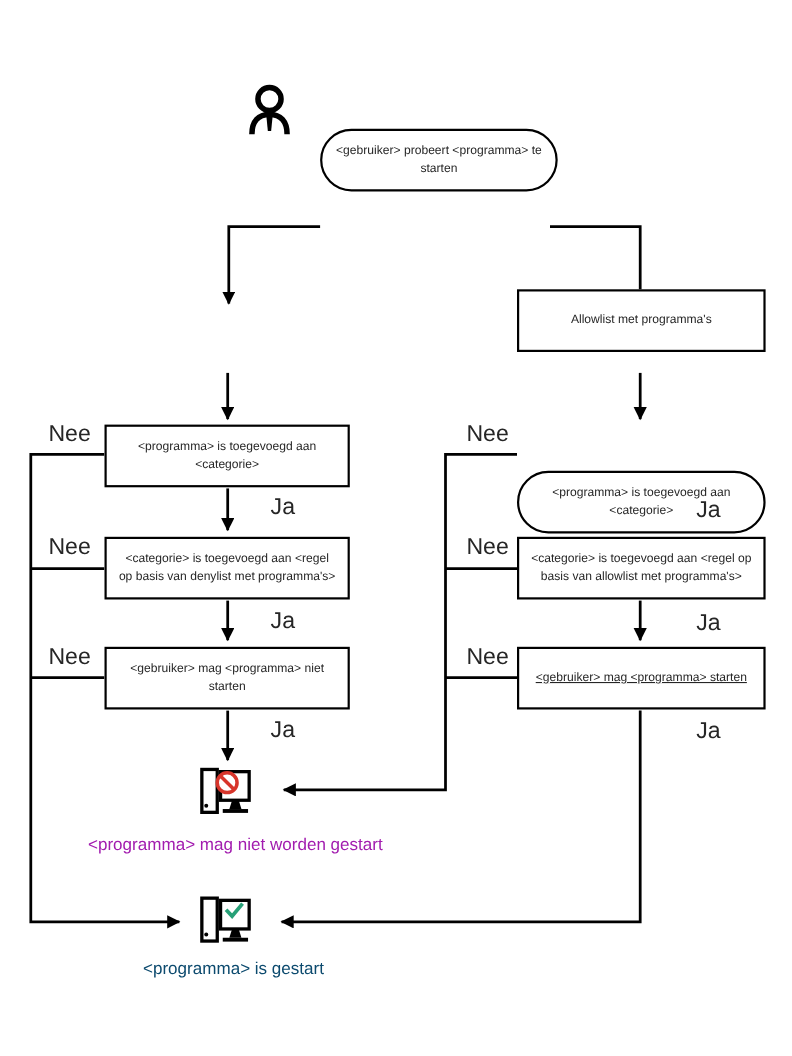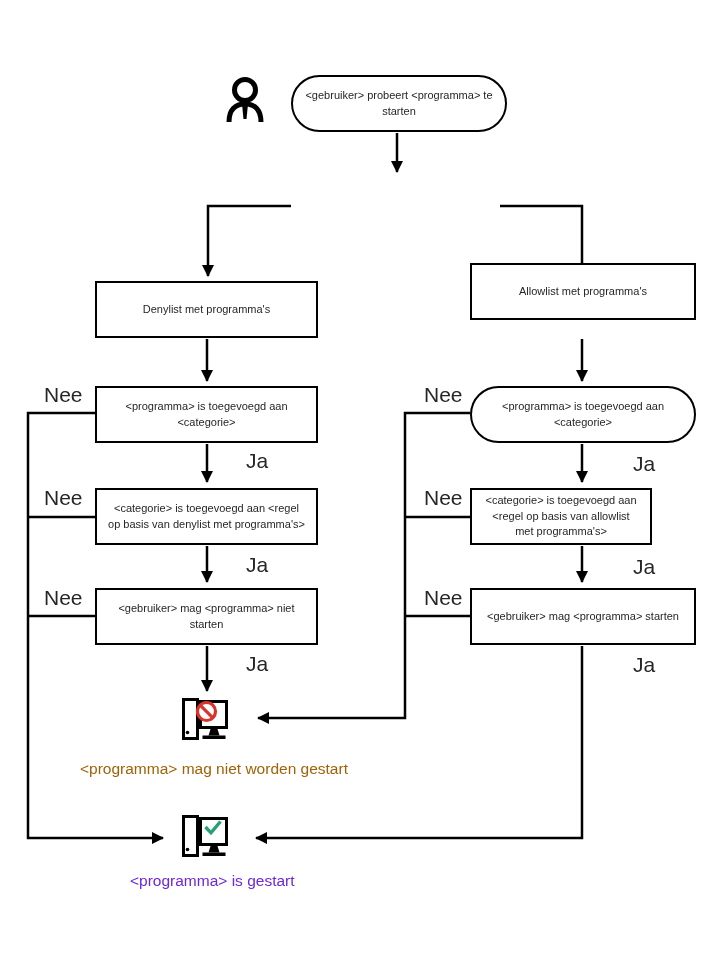--- a/index.html
+++ b/index.html
@@ -6,21 +6,21 @@
   .canvas{
     position:relative;width:720px;height:960px;background:#fff;overflow:hidden;
     font-family:"Liberation Sans",sans-serif;
   }
   .layer{position:absolute;left:0;top:0;}
   .node{
     position:absolute;border:2.5px solid #000;background:#fff;
     display:flex;align-items:center;justify-content:center;text-align:center;
     font-size:11px;line-height:1.45;padding:2px 10px;box-sizing:border-box;
   }
-  .stadium{border-radius:30px;}
+  .stadium{border-radius:30px;margin-top:42px;}
   .lbl{position:absolute;font-size:21px;white-space:nowrap;}
   .outcome{position:absolute;font-size:15.5px;white-space:nowrap;}
 </style>
 </head>
 <body>
 
 <div class="canvas" style="color: rgb(38, 38, 38);">
 
   <svg class="layer" width="720" height="960" viewBox="0 0 720 960">
     <defs>
@@ -73,47 +73,46 @@
       <rect x="200.5" y="818.5" width="26" height="26" fill="#fff" stroke="#000" stroke-width="3"></rect>
       <polygon points="211,844.5 208.5,852.5 219.5,852.5 217,844.5" fill="#000"></polygon>
       <rect x="202.5" y="852.5" width="23" height="3.5" fill="#000"></rect>
       <path d="M205.5,827 L211,832.8 L220.5,821.5" fill="none" stroke-width="3.4" stroke="#27a077"></path>
     </g>
   </svg>
 
   <div class="node stadium" style="left:291px;top:75px;width:216px;height:57px;">&lt;gebruiker&gt; probeert &lt;programma&gt; te starten</div>
 
 
-  <div class="node" style="left:95px;top:281px;width:223px;height:57px;">Denylist met programma's</div>
 
   <div class="node" style="left:470px;top:263px;width:226px;height:57px;">Allowlist met programma's</div>
 
   <div class="node" style="left:95px;top:386px;width:223px;height:57px;">&lt;programma&gt; is toegevoegd aan &lt;categorie&gt;</div>
 
   <div class="node stadium" style="left:470px;top:386px;width:226px;height:57px;">&lt;programma&gt; is toegevoegd aan &lt;categorie&gt;</div>
 
   <div class="node" style="left:95px;top:488px;width:223px;height:57px;">&lt;categorie&gt; is toegevoegd aan &lt;regel op basis van denylist met programma's&gt;</div>
 
-  <div class="node" style="left:470px;top:488px;width:182px;height:57px;">&lt;categorie&gt; is toegevoegd aan &lt;regel op basis van allowlist met programma's&gt;</div>
+  <div class="node" style="left:470px;top:488px;width:226px;height:57px;">&lt;categorie&gt; is toegevoegd aan &lt;regel op basis van allowlist met programma's&gt;</div>
 
   <div class="node" style="left:95px;top:588px;width:223px;height:57px;text-align:center;">&lt;gebruiker&gt; mag &lt;programma&gt; niet starten</div>
 
-  <div class="node" style="left:470px;top:588px;width:226px;height:57px;">&lt;gebruiker&gt; mag &lt;programma&gt; starten</div>
+  <div class="node" style="left:470px;top:588px;width:226px;height:57px;text-decoration:underline;">&lt;gebruiker&gt; mag &lt;programma&gt; starten</div>
 
   <div class="lbl" style="left:44px;top:383px;">Nee</div>
   <div class="lbl" style="left:44px;top:486px;">Nee</div>
   <div class="lbl" style="left:44px;top:586px;">Nee</div>
   <div class="lbl" style="left:424px;top:383px;">Nee</div>
   <div class="lbl" style="left:424px;top:486px;">Nee</div>
   <div class="lbl" style="left:424px;top:586px;">Nee</div>
 
   <div class="lbl" style="left:246px;top:449px;">Ja</div>
   <div class="lbl" style="left:246px;top:553px;">Ja</div>
   <div class="lbl" style="left:246px;top:652px;">Ja</div>
   <div class="lbl" style="left:633px;top:452px;">Ja</div>
   <div class="lbl" style="left:633px;top:555px;">Ja</div>
   <div class="lbl" style="left:633px;top:653px;">Ja</div>
 
-  <div class="outcome" style="left: 80px; top: 760px; color: #a16207;">&lt;programma&gt; mag niet worden gestart</div>
+  <div class="outcome" style="left: 80px; top: 760px; color: #a21caf;">&lt;programma&gt; mag niet worden gestart</div>
 
-  <div class="outcome" style="left: 130px; top: 872px; color: #6d28d9;">&lt;programma&gt; is gestart</div>
+  <div class="outcome" style="left: 130px; top: 872px; color: #0c4a6e;">&lt;programma&gt; is gestart</div>
 
 </div>
 
 </body></html>

